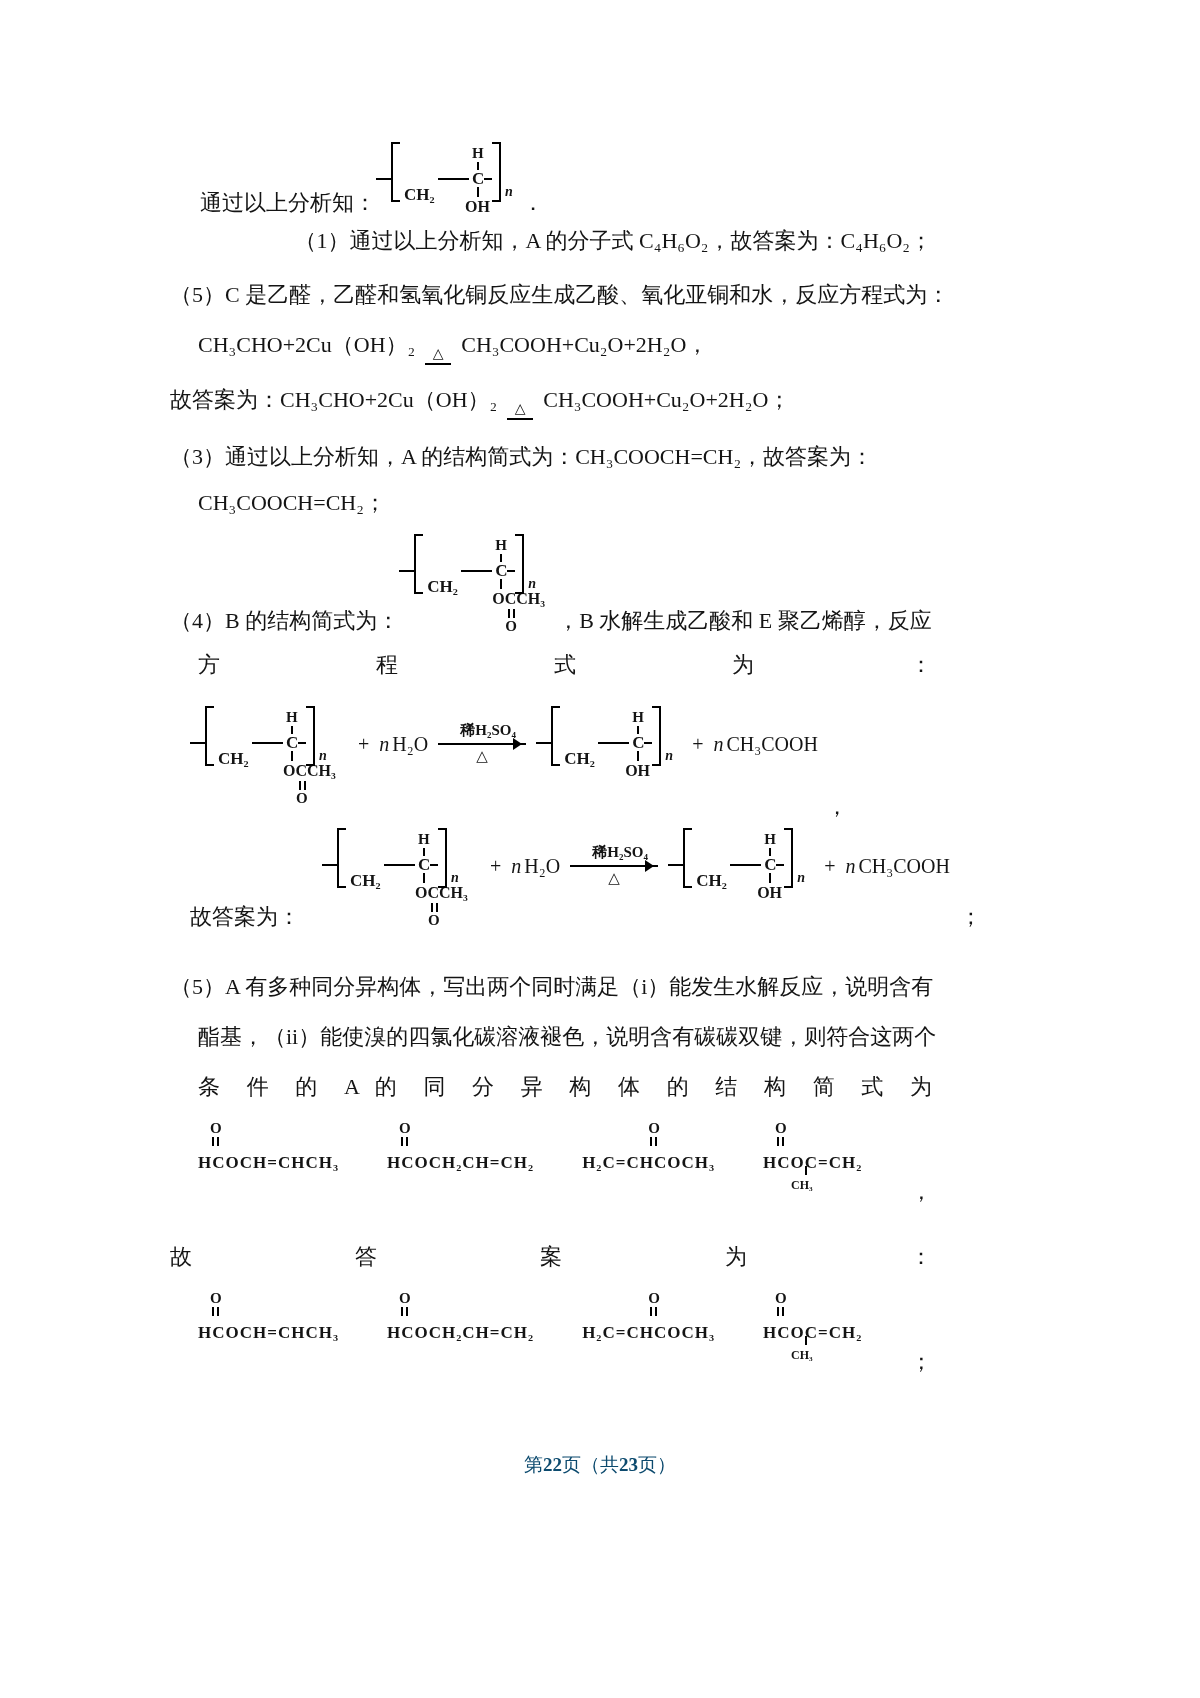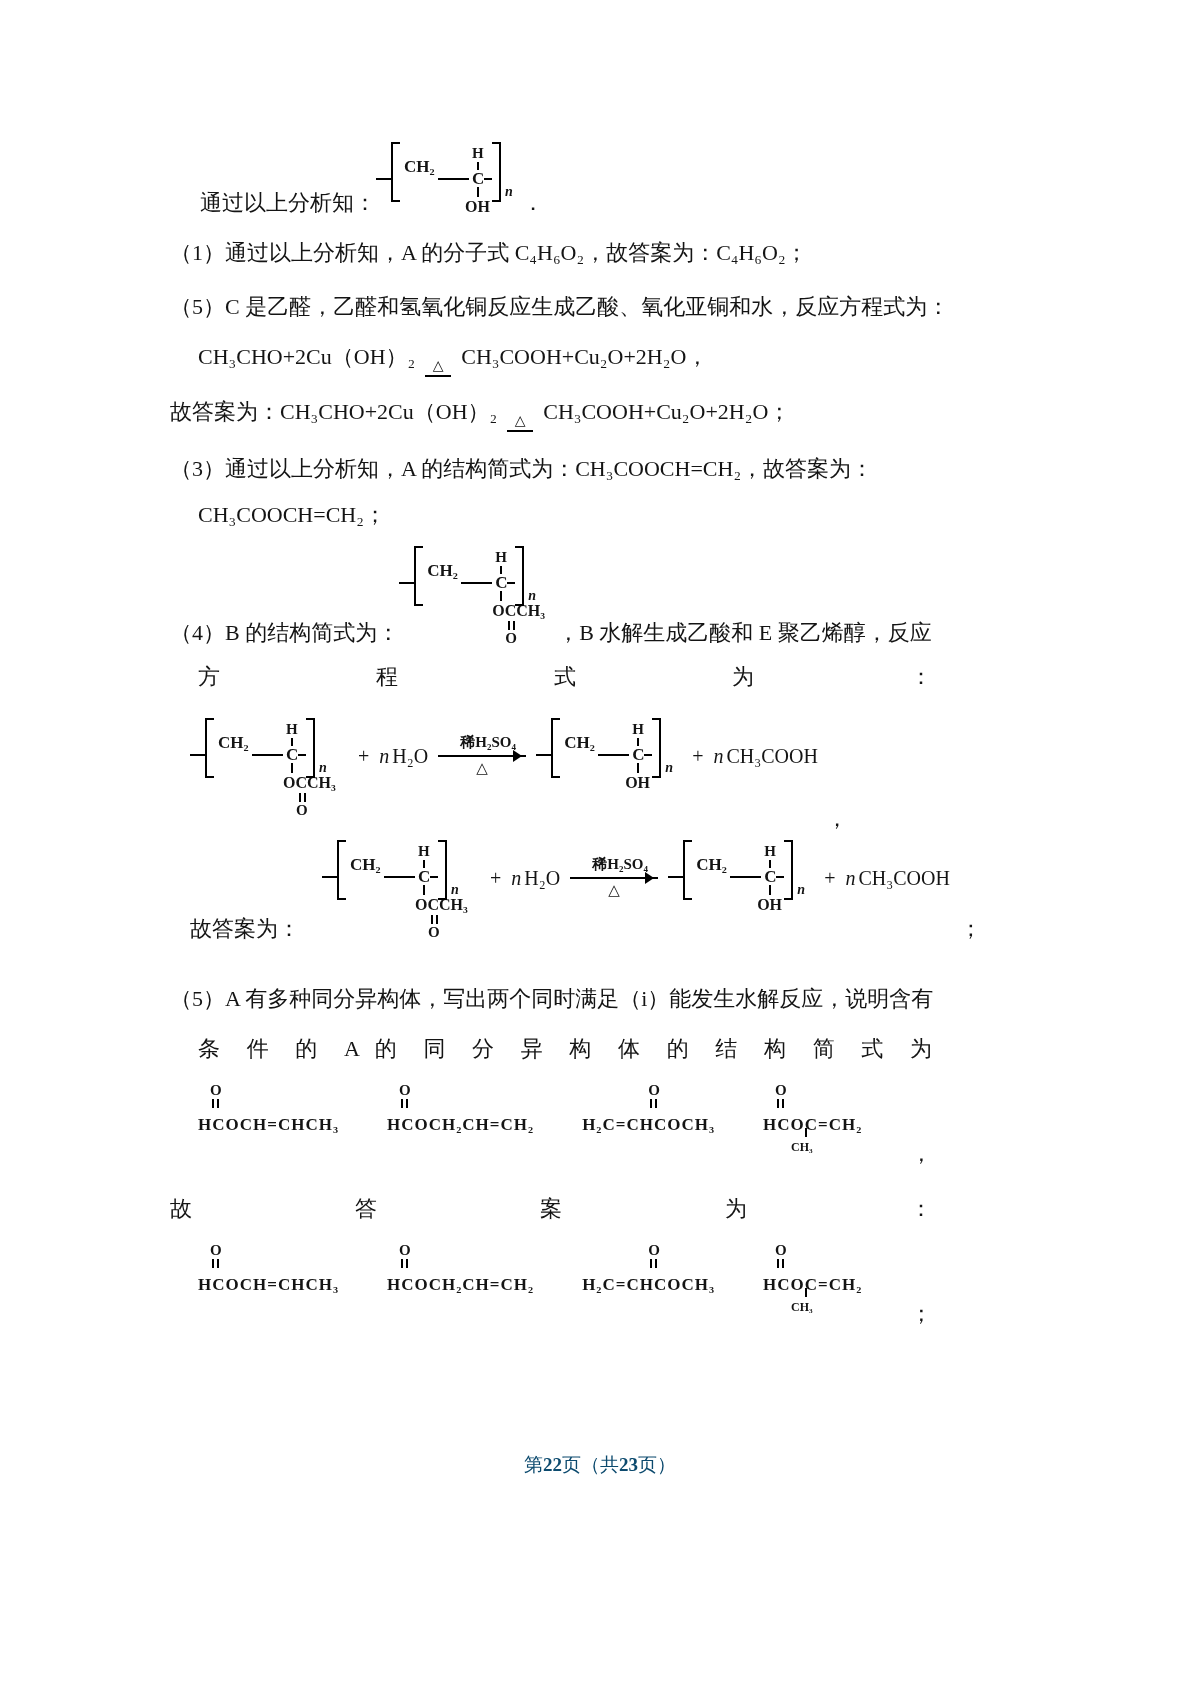--- a/index.html
+++ b/index.html
@@ -19,21 +19,21 @@
   
   .punit { position:relative; display:inline-block; vertical-align:bottom; flex:0 0 auto; }
   .punit.va  { width:146px; height:86px; }
   .punit.vac { width:158px; height:112px; }
   .punit .t { position:absolute; font-weight:bold; font-size:17px; line-height:1; letter-spacing:0; }
   .punit .ln { position:absolute; background:#000; }
   .punit .brk { position:absolute; top:8px; width:9px; height:60px; }
   .punit .brk-l { left:15px; border-left:2px solid #000; border-top:2px solid #000; border-bottom:2px solid #000; }
   .punit .brk-r { left:116px; border-right:2px solid #000; border-top:2px solid #000; border-bottom:2px solid #000; }
   .punit .bond-l { left:0; top:44px; width:15px; height:2px; }
-  .punit .ch2 { left:28px; top:24px; }
+  .punit .ch2 { left:28px; top:52px; }
   .punit .bond-m { left:62px; top:44px; width:31px; height:2px; }
   .punit .hatom { left:96px; top:12px; font-size:15px; }
   .punit .v1 { left:101px; top:28px; width:2px; height:8px; }
   .punit .catom { left:96px; top:36px; }
   .punit .v2 { left:101px; top:53px; width:2px; height:10px; }
   .punit .bond-r { left:108px; top:44px; width:8px; height:2px; }
   .punit .nsub { left:129px; top:51px; font-size:14px; font-style:italic; font-weight:bold; }
   .va .oh { left:89px; top:65px; font-size:16px; }
   .vac .occh3 { left:93px; top:65px; font-size:16px; }
   .vac .dA { left:109px; top:83px; width:2px; height:9px; }
@@ -70,35 +70,35 @@
   .iso3 .iso-o { left:66px; }
   .iso3 .dA { left:68px; }
   .iso3 .dB { left:73px; }
   .iso4 { padding-bottom:30px; }
   .iso4 .vb { position:absolute; left:42px; top:46px; width:2px; height:9px; background:#000; }
   .iso4 .ch3 { position:absolute; left:28px; top:57px; font-weight:bold; font-size:12px; line-height:16px; }
   .isoend { align-self:flex-end; line-height:24px; }
 
   
   .m-intro { margin-top:6px; }
-  .m-p1 { margin-top:16px; }
+  .m-p1 { margin-top:4px;text-align:right; }
   .m-p2a { margin-top:20px; }
   .m-p2eq { margin-top:16px; }
   .m-p2b { margin-top:18px; }
   .m-p3a { margin-top:20px; }
   .m-p3b { margin-top:12px; }
   .m-p4row { margin-top:6px; }
   .m-p4spread { margin-top:10px; }
   .m-eq1 { margin-top:16px; }
   .m-eq2 { margin-top:2px; }
   .m-p5a { margin-top:36px; }
   .m-p5b { margin-top:16px; }
   .m-p5c { margin-top:16px; }
   .m-iso1 { margin-top:16px; }
-  .m-ansline { margin-top:26px; }
+  .m-ansline { margin-top:36px; }
   .m-iso2 { margin-top:16px; }
 
   .intro-label { padding-left:30px; }
 
   .footer { position:absolute; left:0; right:0; top:1452px; text-align:center; font-size:19px; color:#0c4a6e; }
   .footer b { font-weight:bold; }
 </style>
 </head>
 <body>
 
@@ -249,20 +249,21 @@
         <i class="ln bond-r"></i>
         <i class="brk brk-r"></i>
         <span class="t nsub">n</span>
       </span>
       <span class="eqtxt">+</span>
       <span class="eqtxt"><i class="nvar">n</i><span>CH₃COOH</span></span>
       <span class="txt endsemi">；</span>
     </div>
 
     <div class="txt m-p5a">（5）A 有多种同分异构体，写出两个同时满足（i）能发生水解反应，说明含有</div>
+    <div class="txt indent m-p5b">酯基，（ii）能使溴的四氯化碳溶液褪色，说明含有碳碳双键，则符合这两个</div>
     <div class="txt spread indent m-p5c">条 件 的 A 的 同 分 异 构 体 的 结 构 简 式 为</div>
 
     <div class="isorow m-iso1">
       <span class="iso iso1">
         <span class="iso-o">O</span><i class="d dA"></i><i class="d dB"></i><span class="iso-main">HCOCH=CHCH₃</span>
       </span>
       <span class="iso iso2">
         <span class="iso-o">O</span><i class="d dA"></i><i class="d dB"></i><span class="iso-main">HCOCH₂CH=CH₂</span>
       </span>
       <span class="iso iso3">

